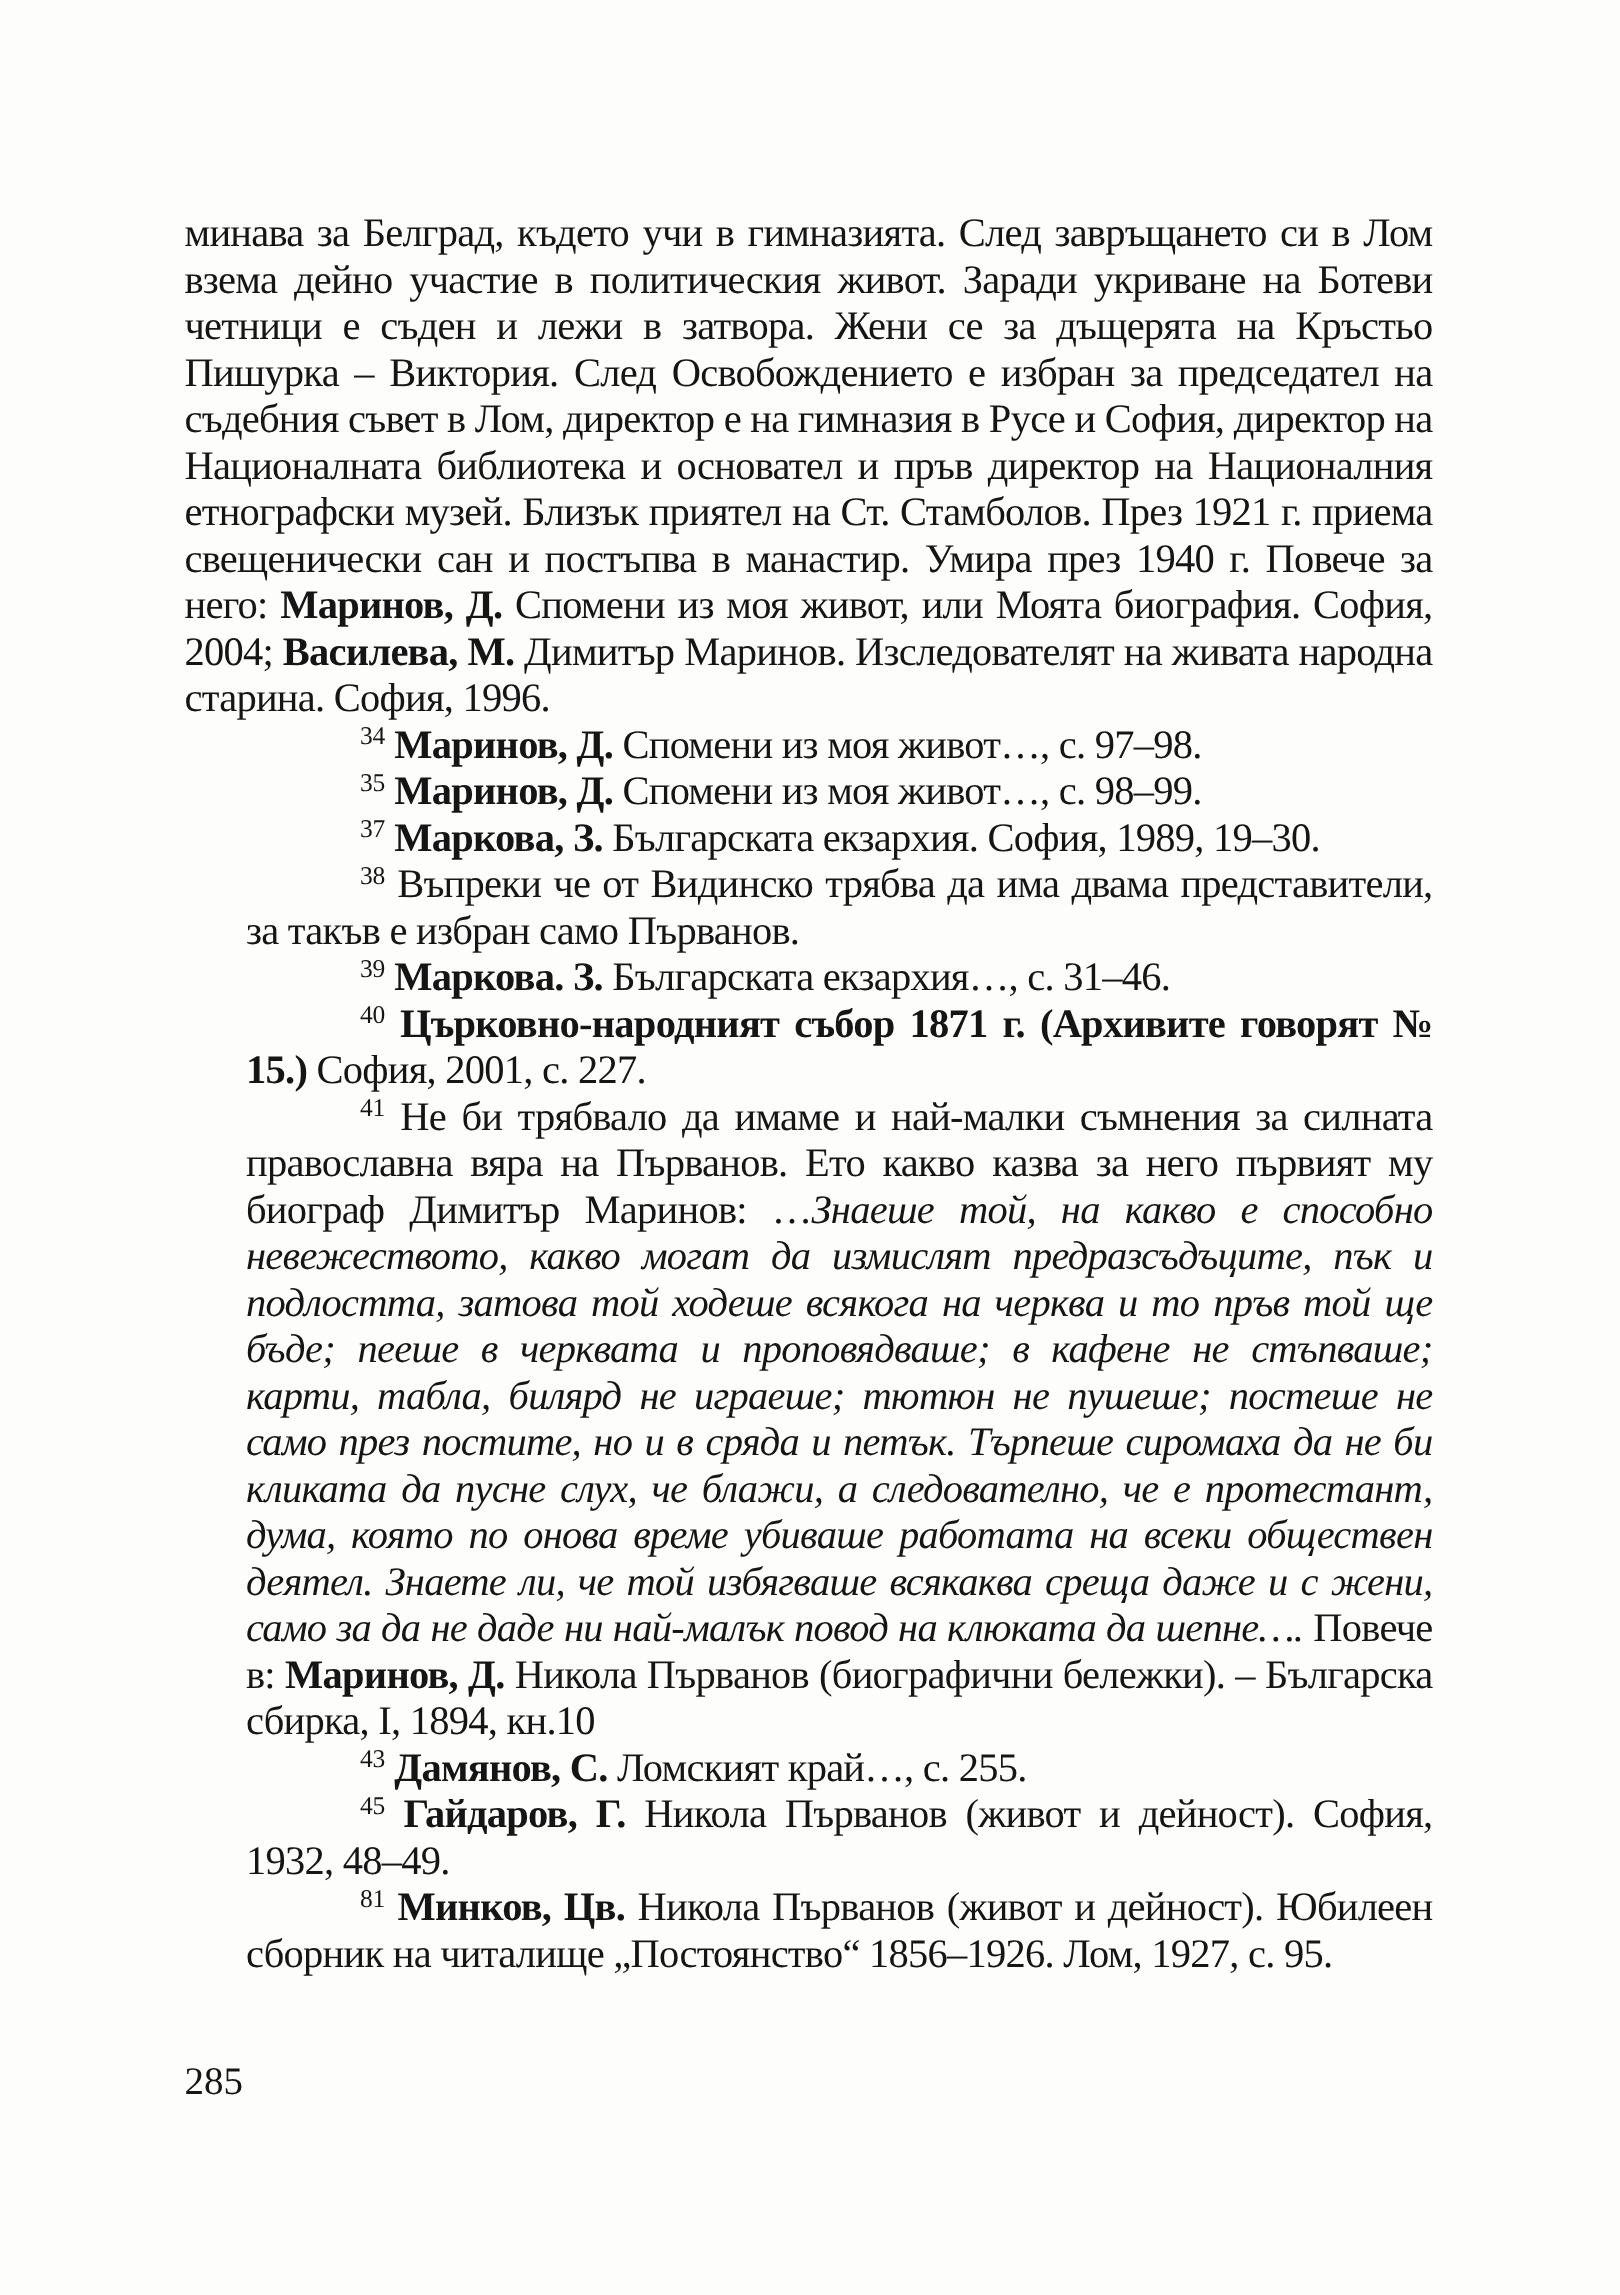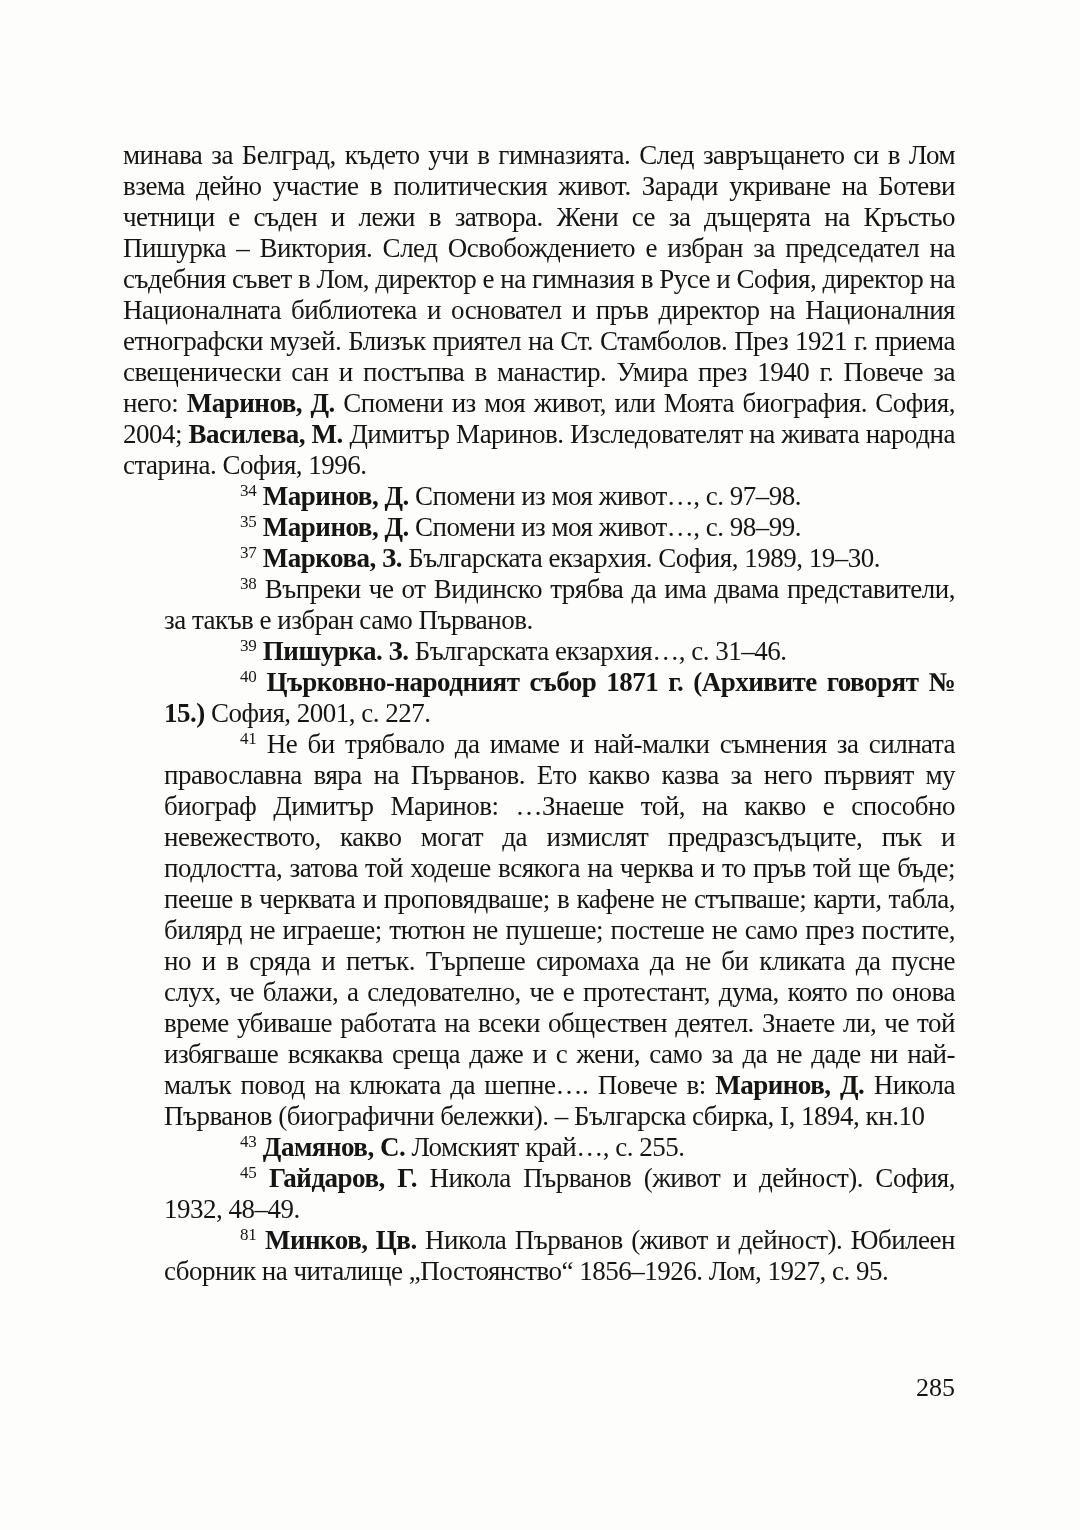--- a/index.html
+++ b/index.html
@@ -29,49 +29,49 @@
   .text-block p {
     margin: 0;
     padding: 0;
   }
   .text-block p.indent {
     text-indent: 76px;
     margin-left: 41px;
   }
   .run-normal { font-style: normal; font-weight: normal; }
   .run-bold   { font-weight: bold; }
-  .run-italic { }
+  .run-italic { font-style: italic; }
   .run-sup {
     font-size: 17px;
     line-height: 0;
     position: relative;
     top: -9px;
     letter-spacing: -0.2px;
   }
   .page-number {
     position: absolute;
     top: 1373px;
     left: 123px;
     width: 832px;
-    text-align: right;
+    text-align: left;
     font-size: 26px;
     letter-spacing: 0;
   }
 </style>
 </head>
 <body>
 
 <div class="page">
   <div class="text-block">
       <p><span class="run-normal">минава за Белград, където учи в гимназията. След завръщането си в Лом взема дейно участие в политическия живот. Заради укриване на Ботеви четници е съден и лежи в затвора. Жени се за дъщерята на Кръстьо Пишурка – Виктория. След Освобождението е избран за председател на съдебния съвет в Лом, директор е на гимназия в Русе и София, директор на Националната библиотека и основател и пръв директор на Националния етнографски музей. Близък приятел на Ст. Стамболов. През 1921 г. приема свещенически сан и постъпва в манастир. Умира през 1940 г. Повече за него: </span><span class="run-bold">Маринов, Д.</span><span class="run-normal"> Спомени из моя живот, или Моята биография. София, 2004; </span><span class="run-bold">Василева, М.</span><span class="run-normal"> Димитър Маринов. Изследователят на живата народна старина. София, 1996.</span></p>
       <p class="indent"><span class="run-sup">34</span><span class="run-normal"> </span><span class="run-bold">Маринов, Д.</span><span class="run-normal"> Спомени из моя живот…, с. 97–98.</span></p>
       <p class="indent"><span class="run-sup">35</span><span class="run-normal"> </span><span class="run-bold">Маринов, Д.</span><span class="run-normal"> Спомени из моя живот…, с. 98–99.</span></p>
       <p class="indent"><span class="run-sup">37</span><span class="run-normal"> </span><span class="run-bold">Маркова, З.</span><span class="run-normal"> Българската екзархия. София, 1989, 19–30.</span></p>
       <p class="indent"><span class="run-sup">38</span><span class="run-normal"> Въпреки че от Видинско трябва да има двама представители, за такъв е избран само Първанов.</span></p>
-      <p class="indent"><span class="run-sup">39</span><span class="run-normal"> </span><span class="run-bold">Пишурка. З.</span><span class="run-normal"> Българската екзархия…, с. 31–46.</span></p>
+      <p class="indent"><span class="run-sup">39</span><span class="run-normal"> </span><span class="run-bold">Маркова. З.</span><span class="run-normal"> Българската екзархия…, с. 31–46.</span></p>
       <p class="indent"><span class="run-sup">40</span><span class="run-normal"> </span><span class="run-bold">Църковно-народният събор 1871 г. (Архивите говорят № 15.)</span><span class="run-normal"> София, 2001, с. 227.</span></p>
       <p class="indent"><span class="run-sup">41</span><span class="run-normal"> Не би трябвало да имаме и най-малки съмнения за силната православна вяра на Първанов. Ето какво казва за него първият му биограф Димитър Маринов: …</span><span class="run-italic">Знаеше той, на какво е способно невежеството, какво могат да измислят предразсъдъците, пък и подлостта, затова той ходеше всякога на черква и то пръв той ще бъде; пееше в черквата и проповядваше; в кафене не стъпваше; карти, табла, билярд не играеше; тютюн не пушеше; постеше не само през постите, но и в сряда и петък. Търпеше сиромаха да не би кликата да пусне слух, че блажи, а следователно, че е протестант, дума, която по онова време убиваше работата на всеки обществен деятел. Знаете ли, че той избягваше всякаква среща даже и с жени, само за да не даде ни най-малък повод на клюката да шепне….</span><span class="run-normal"> Повече в: </span><span class="run-bold">Маринов, Д.</span><span class="run-normal"> Никола Първанов (биографични бележки). – Българска сбирка, I, 1894, кн.10</span></p>
       <p class="indent"><span class="run-sup">43</span><span class="run-normal"> </span><span class="run-bold">Дамянов, С.</span><span class="run-normal"> Ломският край…, с. 255.</span></p>
       <p class="indent"><span class="run-sup">45</span><span class="run-normal"> </span><span class="run-bold">Гайдаров, Г.</span><span class="run-normal"> Никола Първанов (живот и дейност). София, 1932, 48–49.</span></p>
       <p class="indent"><span class="run-sup">81</span><span class="run-normal"> </span><span class="run-bold">Минков, Цв.</span><span class="run-normal"> Никола Първанов (живот и дейност). Юбилеен сборник на читалище „Постоянство“ 1856–1926. Лом, 1927, с. 95.</span></p>
     </div>
   <div class="page-number">285</div>
 </div>
 
 </body></html>

